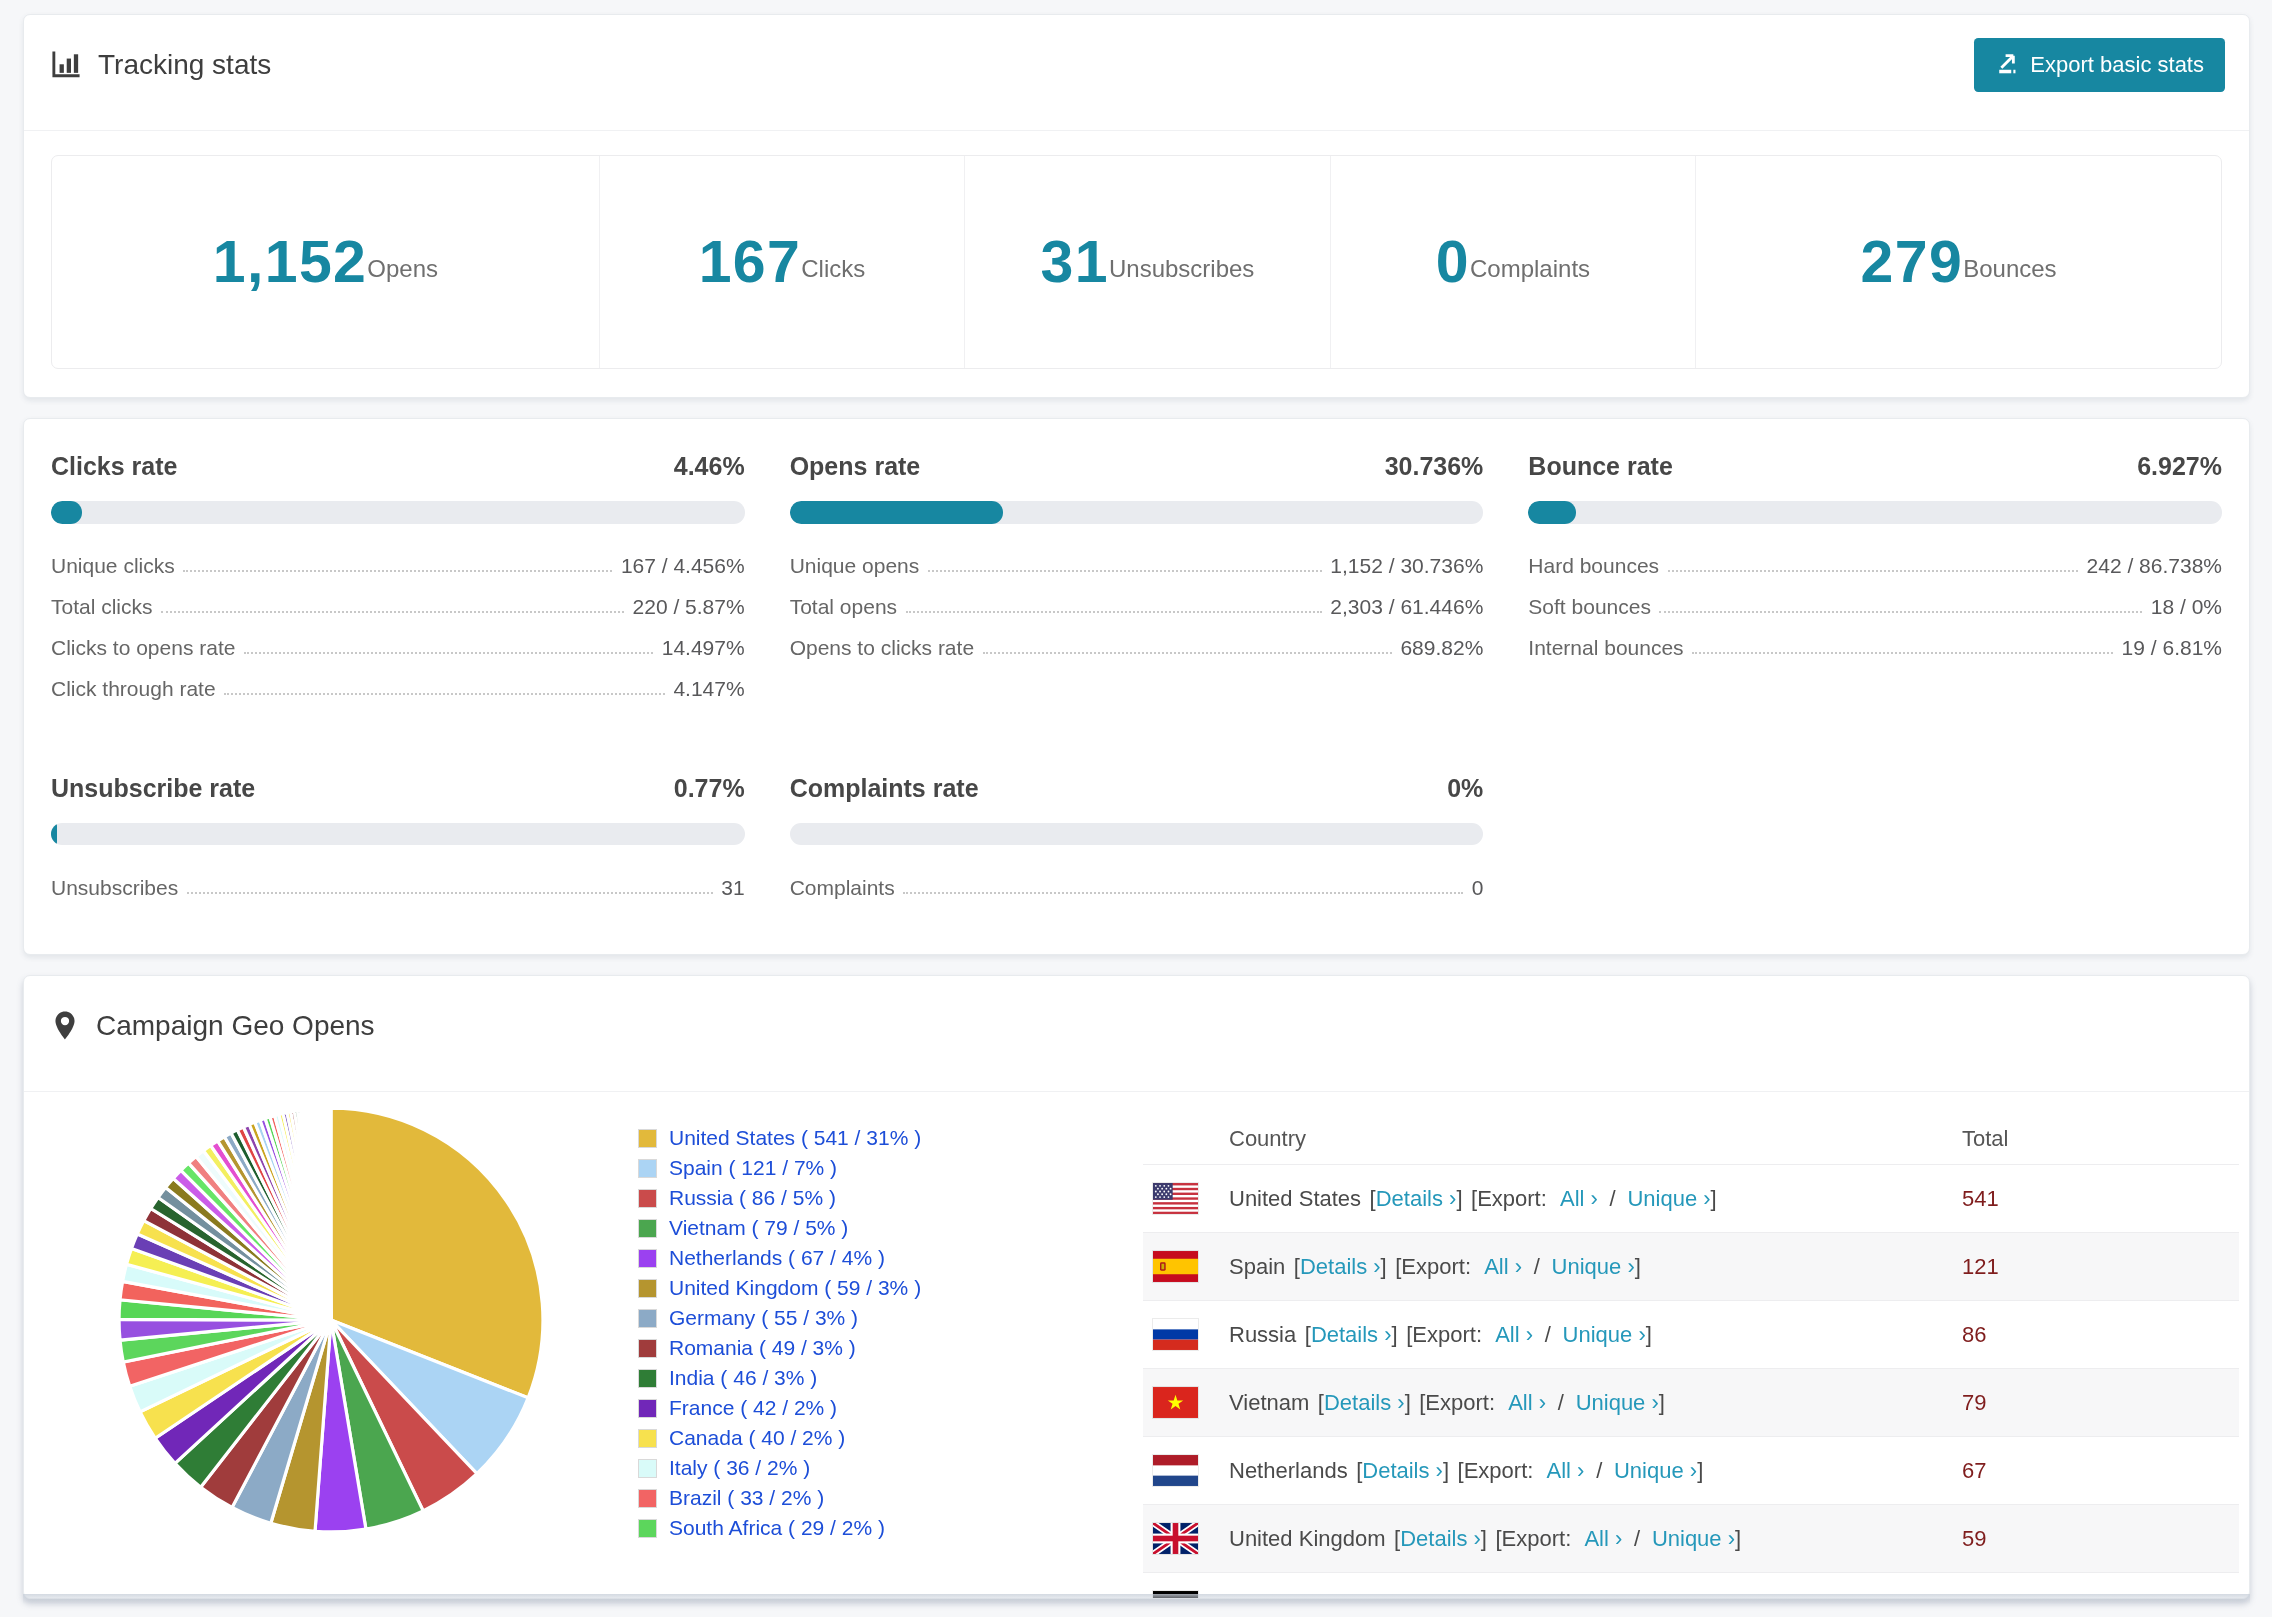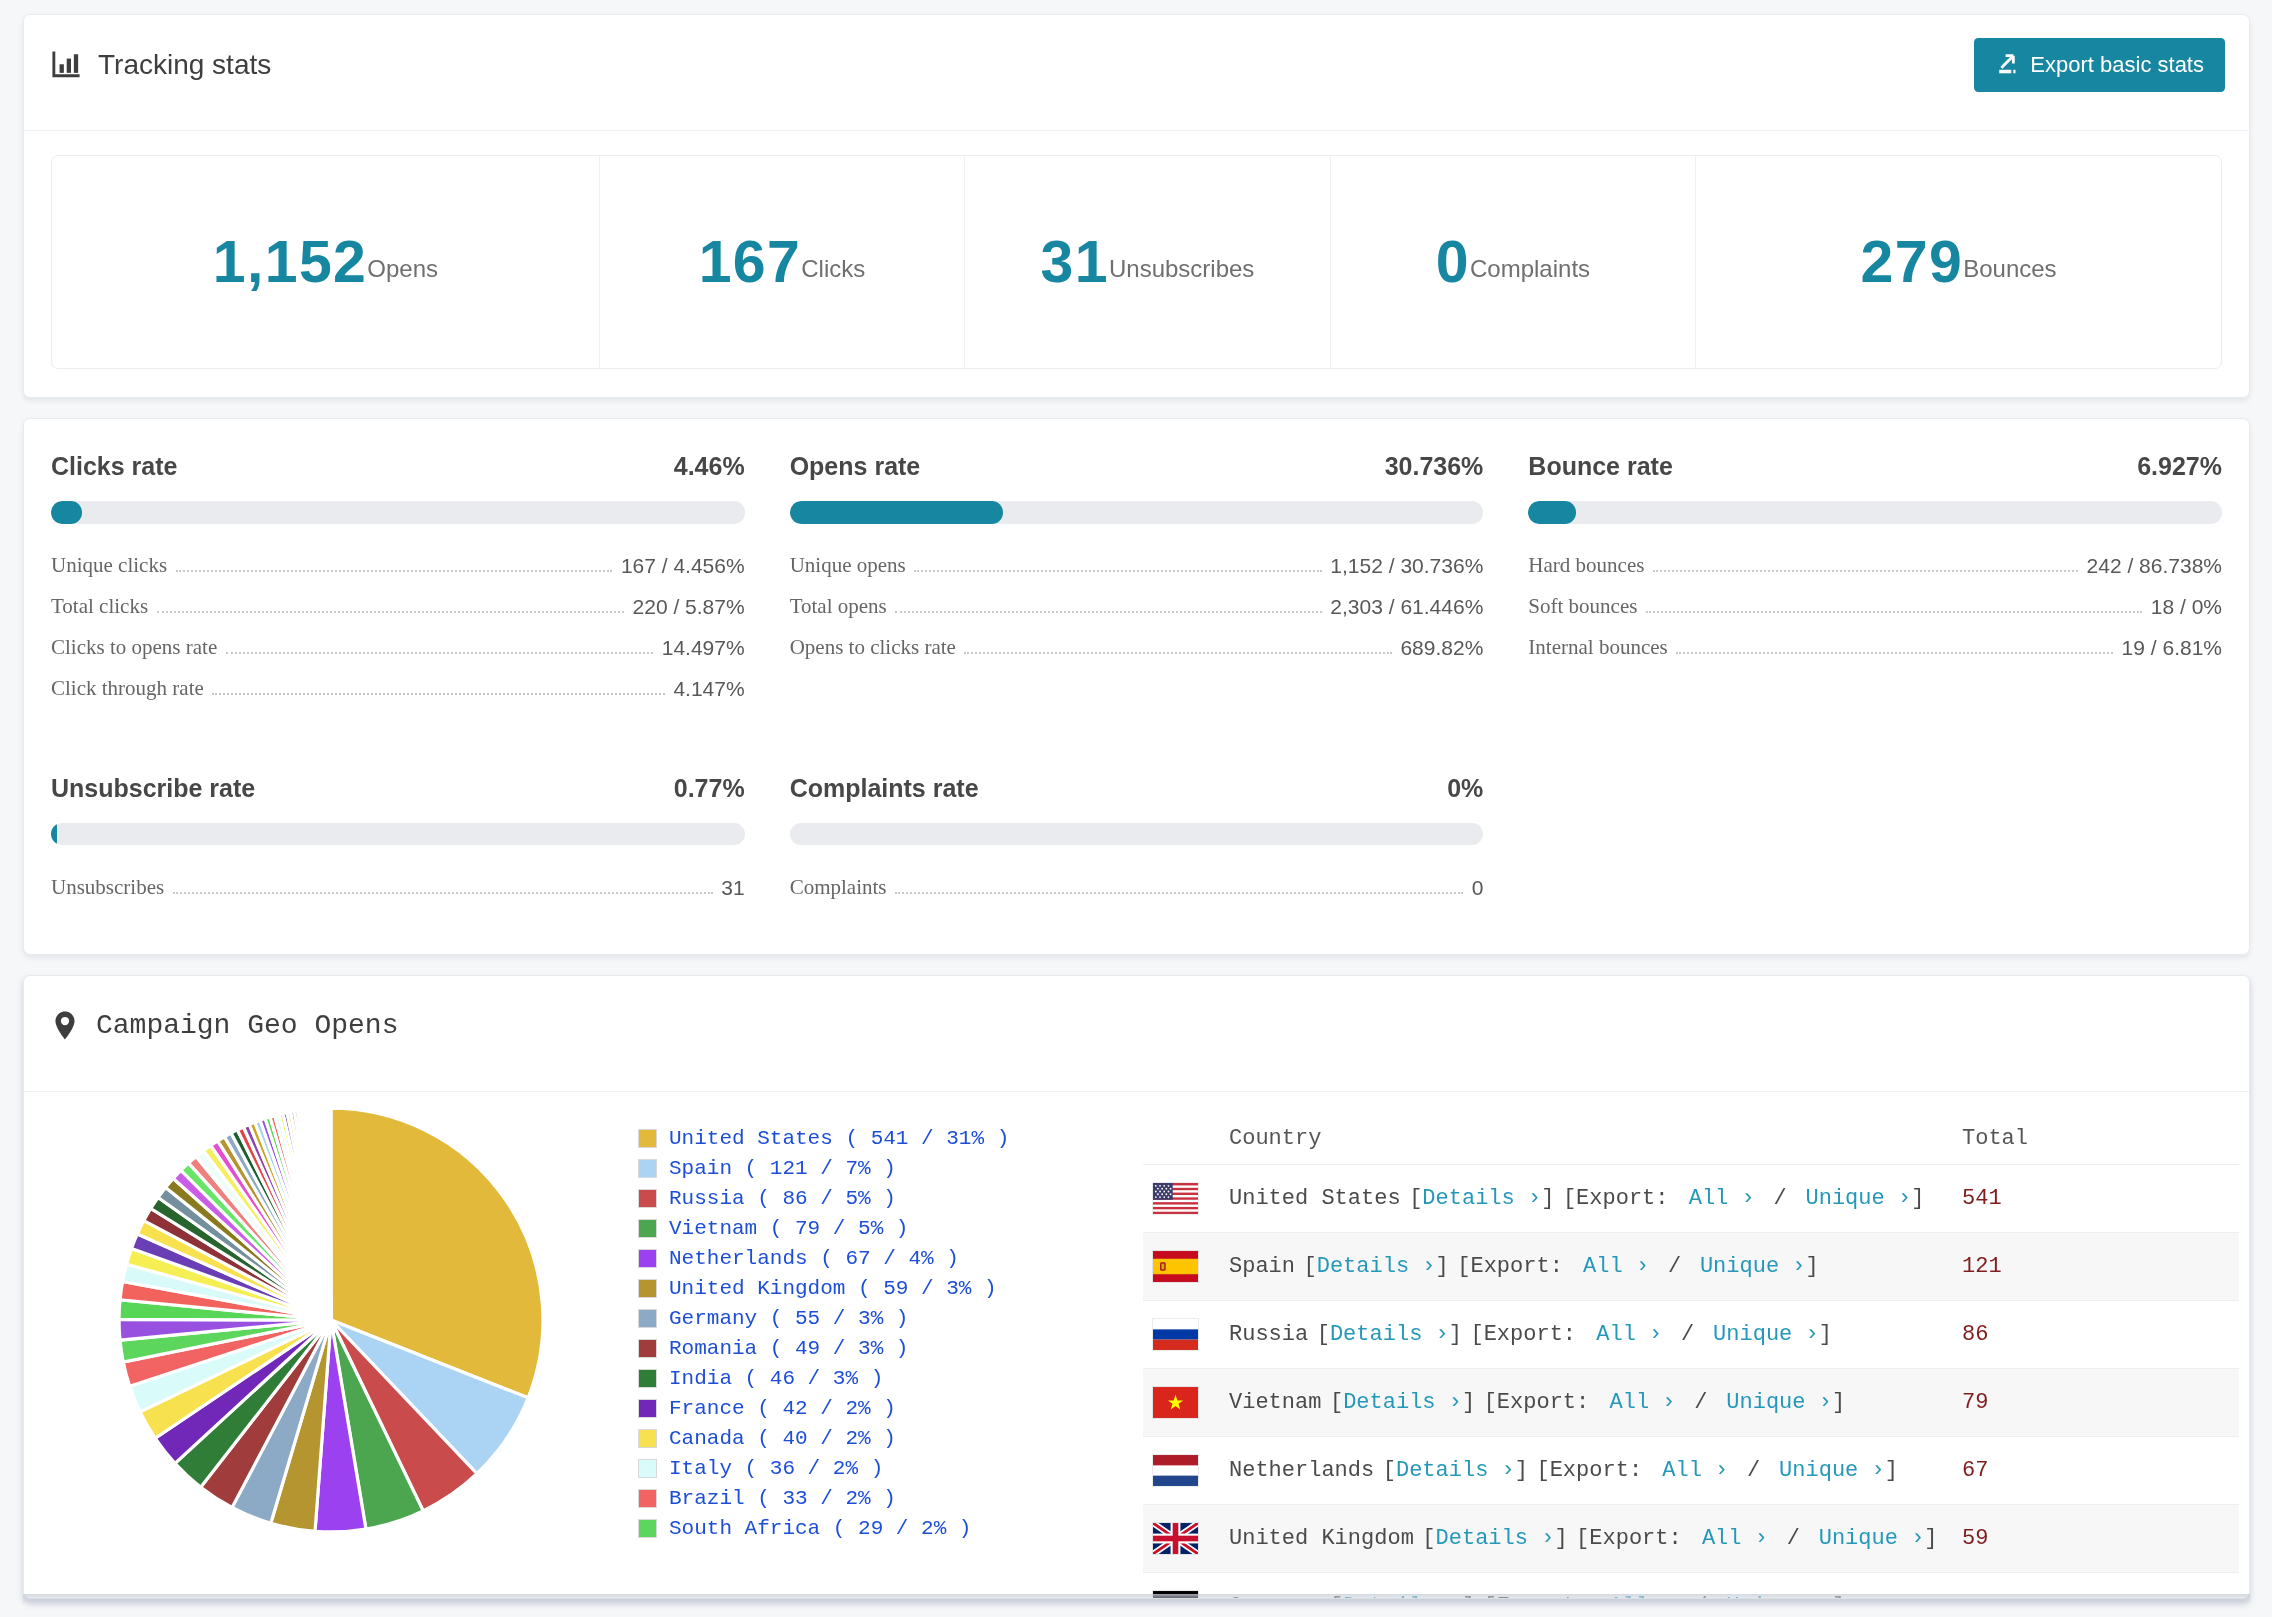--- a/index.html
+++ b/index.html
@@ -47,27 +47,27 @@
 
   
   #rates-card { margin-top:20px; padding:32px 27px 51px; }
   .rates-grid { display:grid; grid-template-columns:repeat(3,1fr); column-gap:45px; row-gap:68px; }
   .rate-head { display:flex; justify-content:space-between; align-items:baseline;
                font-size:25px; font-weight:bold; color:#474747; line-height:30px; }
   .bar { margin-top:20px; height:22.6px; background:#e9ebef; border-radius:11.3px; overflow:hidden; }
   .bar-fill { height:100%; background:#1787a1; border-radius:11.3px; }
   .rate-rows { margin-top:17px; }
   .rrow { display:flex; align-items:flex-end; height:41px; font-size:21px; color:#666; }
-  .rlabel { white-space:nowrap; padding-bottom:3.5px;font-family:Liberation Serif, serif; }
+  .rlabel { white-space:nowrap; padding-bottom:3.5px; }
   .leader { flex:1; border-bottom:2.1px dotted #c8c8c8; margin:0 8.5px 9.2px; min-width:28px; }
   .rvalue { white-space:nowrap; color:#58585a; padding-bottom:3.5px; }
 
   
   #geo-card { margin-top:20px; height:624px; overflow:hidden;
-              box-shadow:0 4.2px 6.4px rgba(95,110,135,.30);font-family:Liberation Mono, monospace; }
+              box-shadow:0 4.2px 6.4px rgba(95,110,135,.30); }
   .geo-body { display:flex; align-items:flex-start; }
   .pie-wrap { width:614px; display:flex; justify-content:center; padding-top:8.5px; }
   #pie-svg { width:438px; height:438px; }
   .legend { width:505px; padding-top:31px; font-size:21px; color:#1d4ed8; }
   .legend-item { display:flex; align-items:center; height:30px; }
   .swatch { width:19px; height:19px; border:1.4px solid #d9d9d9; margin-right:12px; flex:none; }
   .geo-table { flex:1; margin:21px 10px 0 0; font-size:22px; }
   .t-head { display:flex; align-items:center; height:51px; color:#555; }
   .t-head .c1 { flex:1; padding-left:86px; }
   .t-head .c2 { width:277px; }

